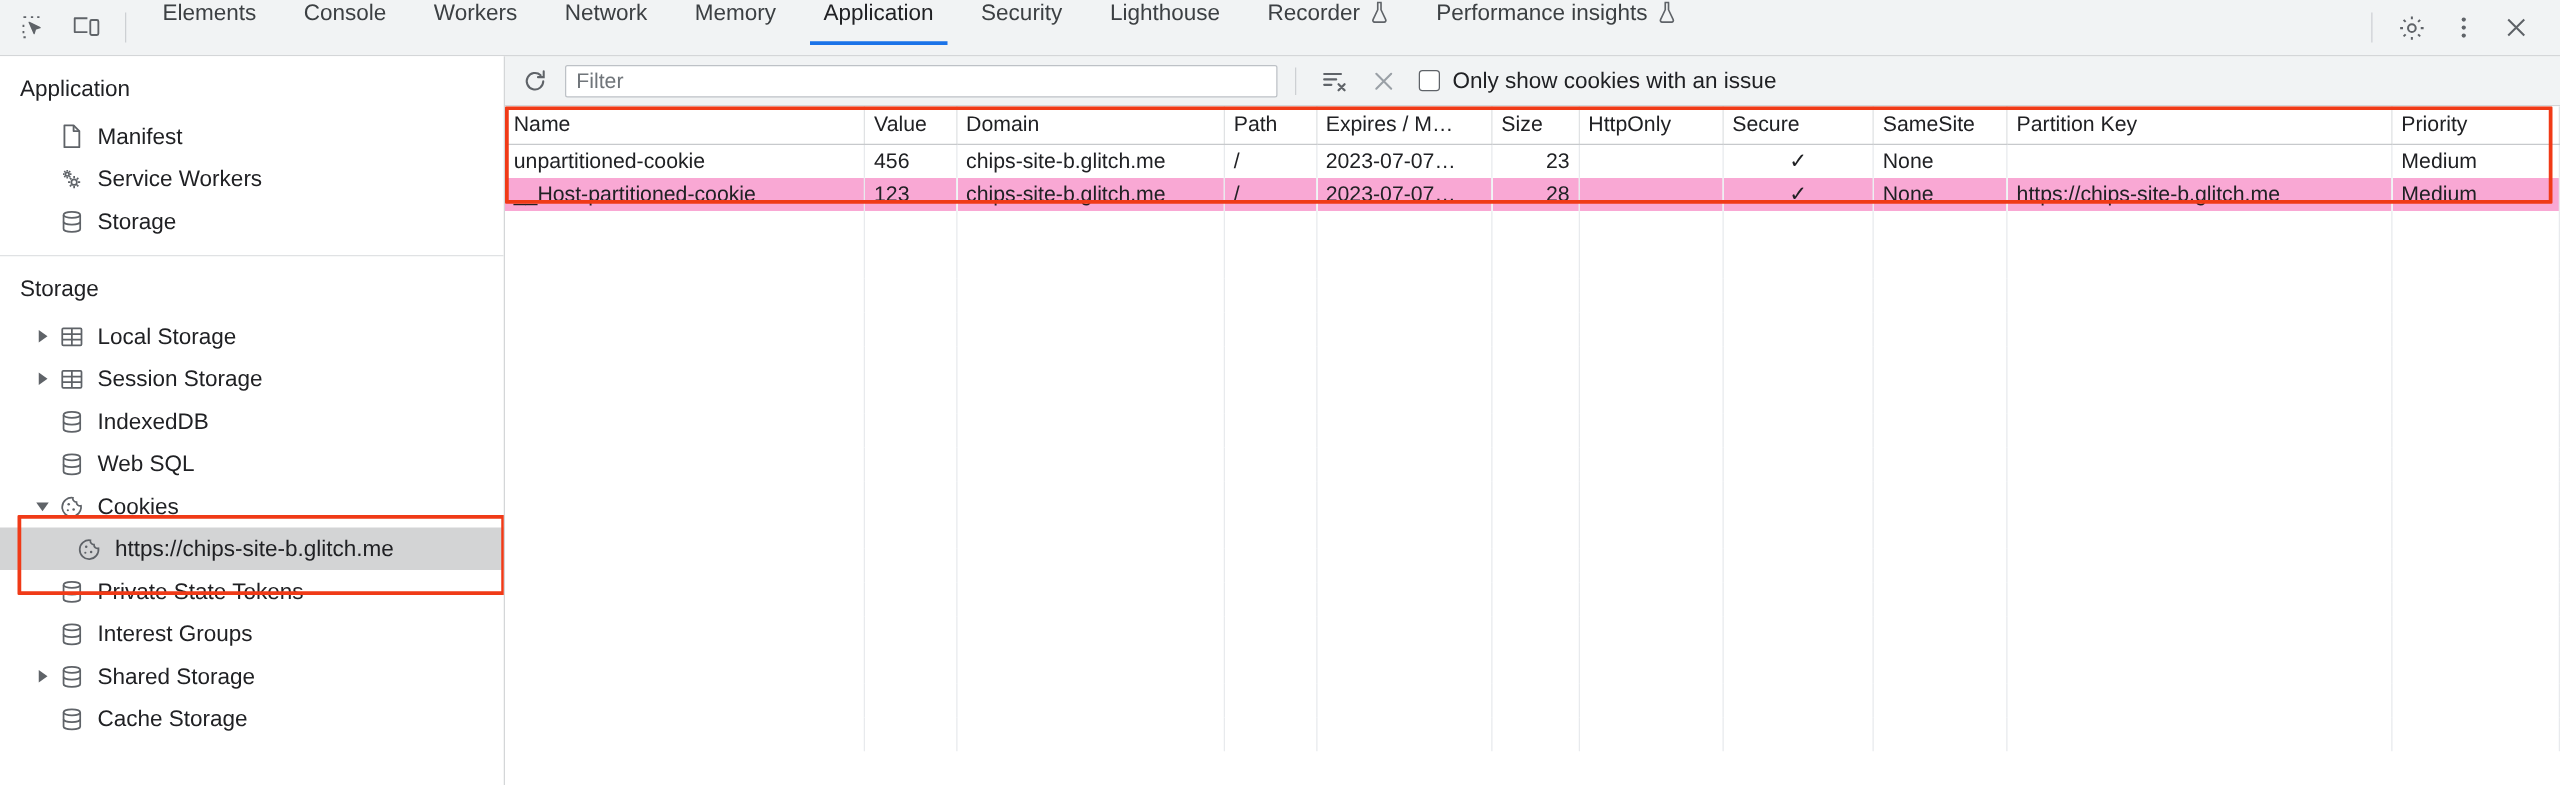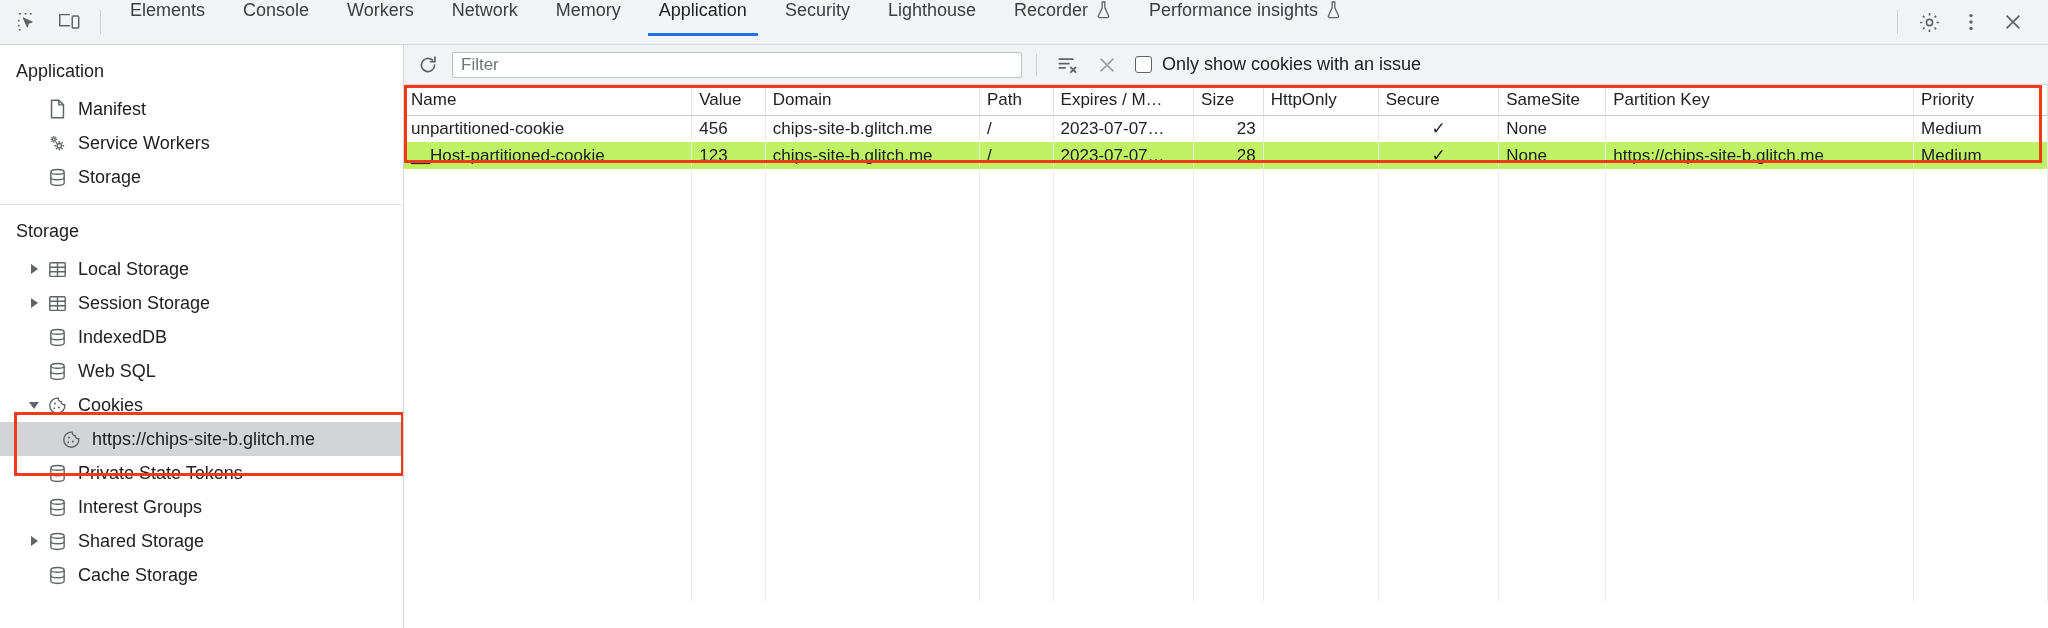--- a/index.html
+++ b/index.html
@@ -181,21 +181,21 @@
     height: 27px;
     padding: 0 7px;
     border-right: 1px solid #e8eaed;
     color: #202124;
     white-space: nowrap;
     overflow: hidden;
     text-overflow: ellipsis;
     vertical-align: middle;
   }
   table.cookie-grid tr.row-even td { background: #ffffff; }
-  table.cookie-grid tr.row-odd td  { background: #bef264; }
+  table.cookie-grid tr.row-odd td  { background: #f9a8d4; }
   td.num { text-align: right; }
   td.ctr { text-align: center; }
   td.name-cell { padding-left: 22px; }
 
   
   .filler-row td { height: 27px; border-right: 1px solid #e8eaed; }
   .filler-row.odd td { background: #f7f8f8; }
   .filler-row.even td { background: #ffffff; }
 
   

